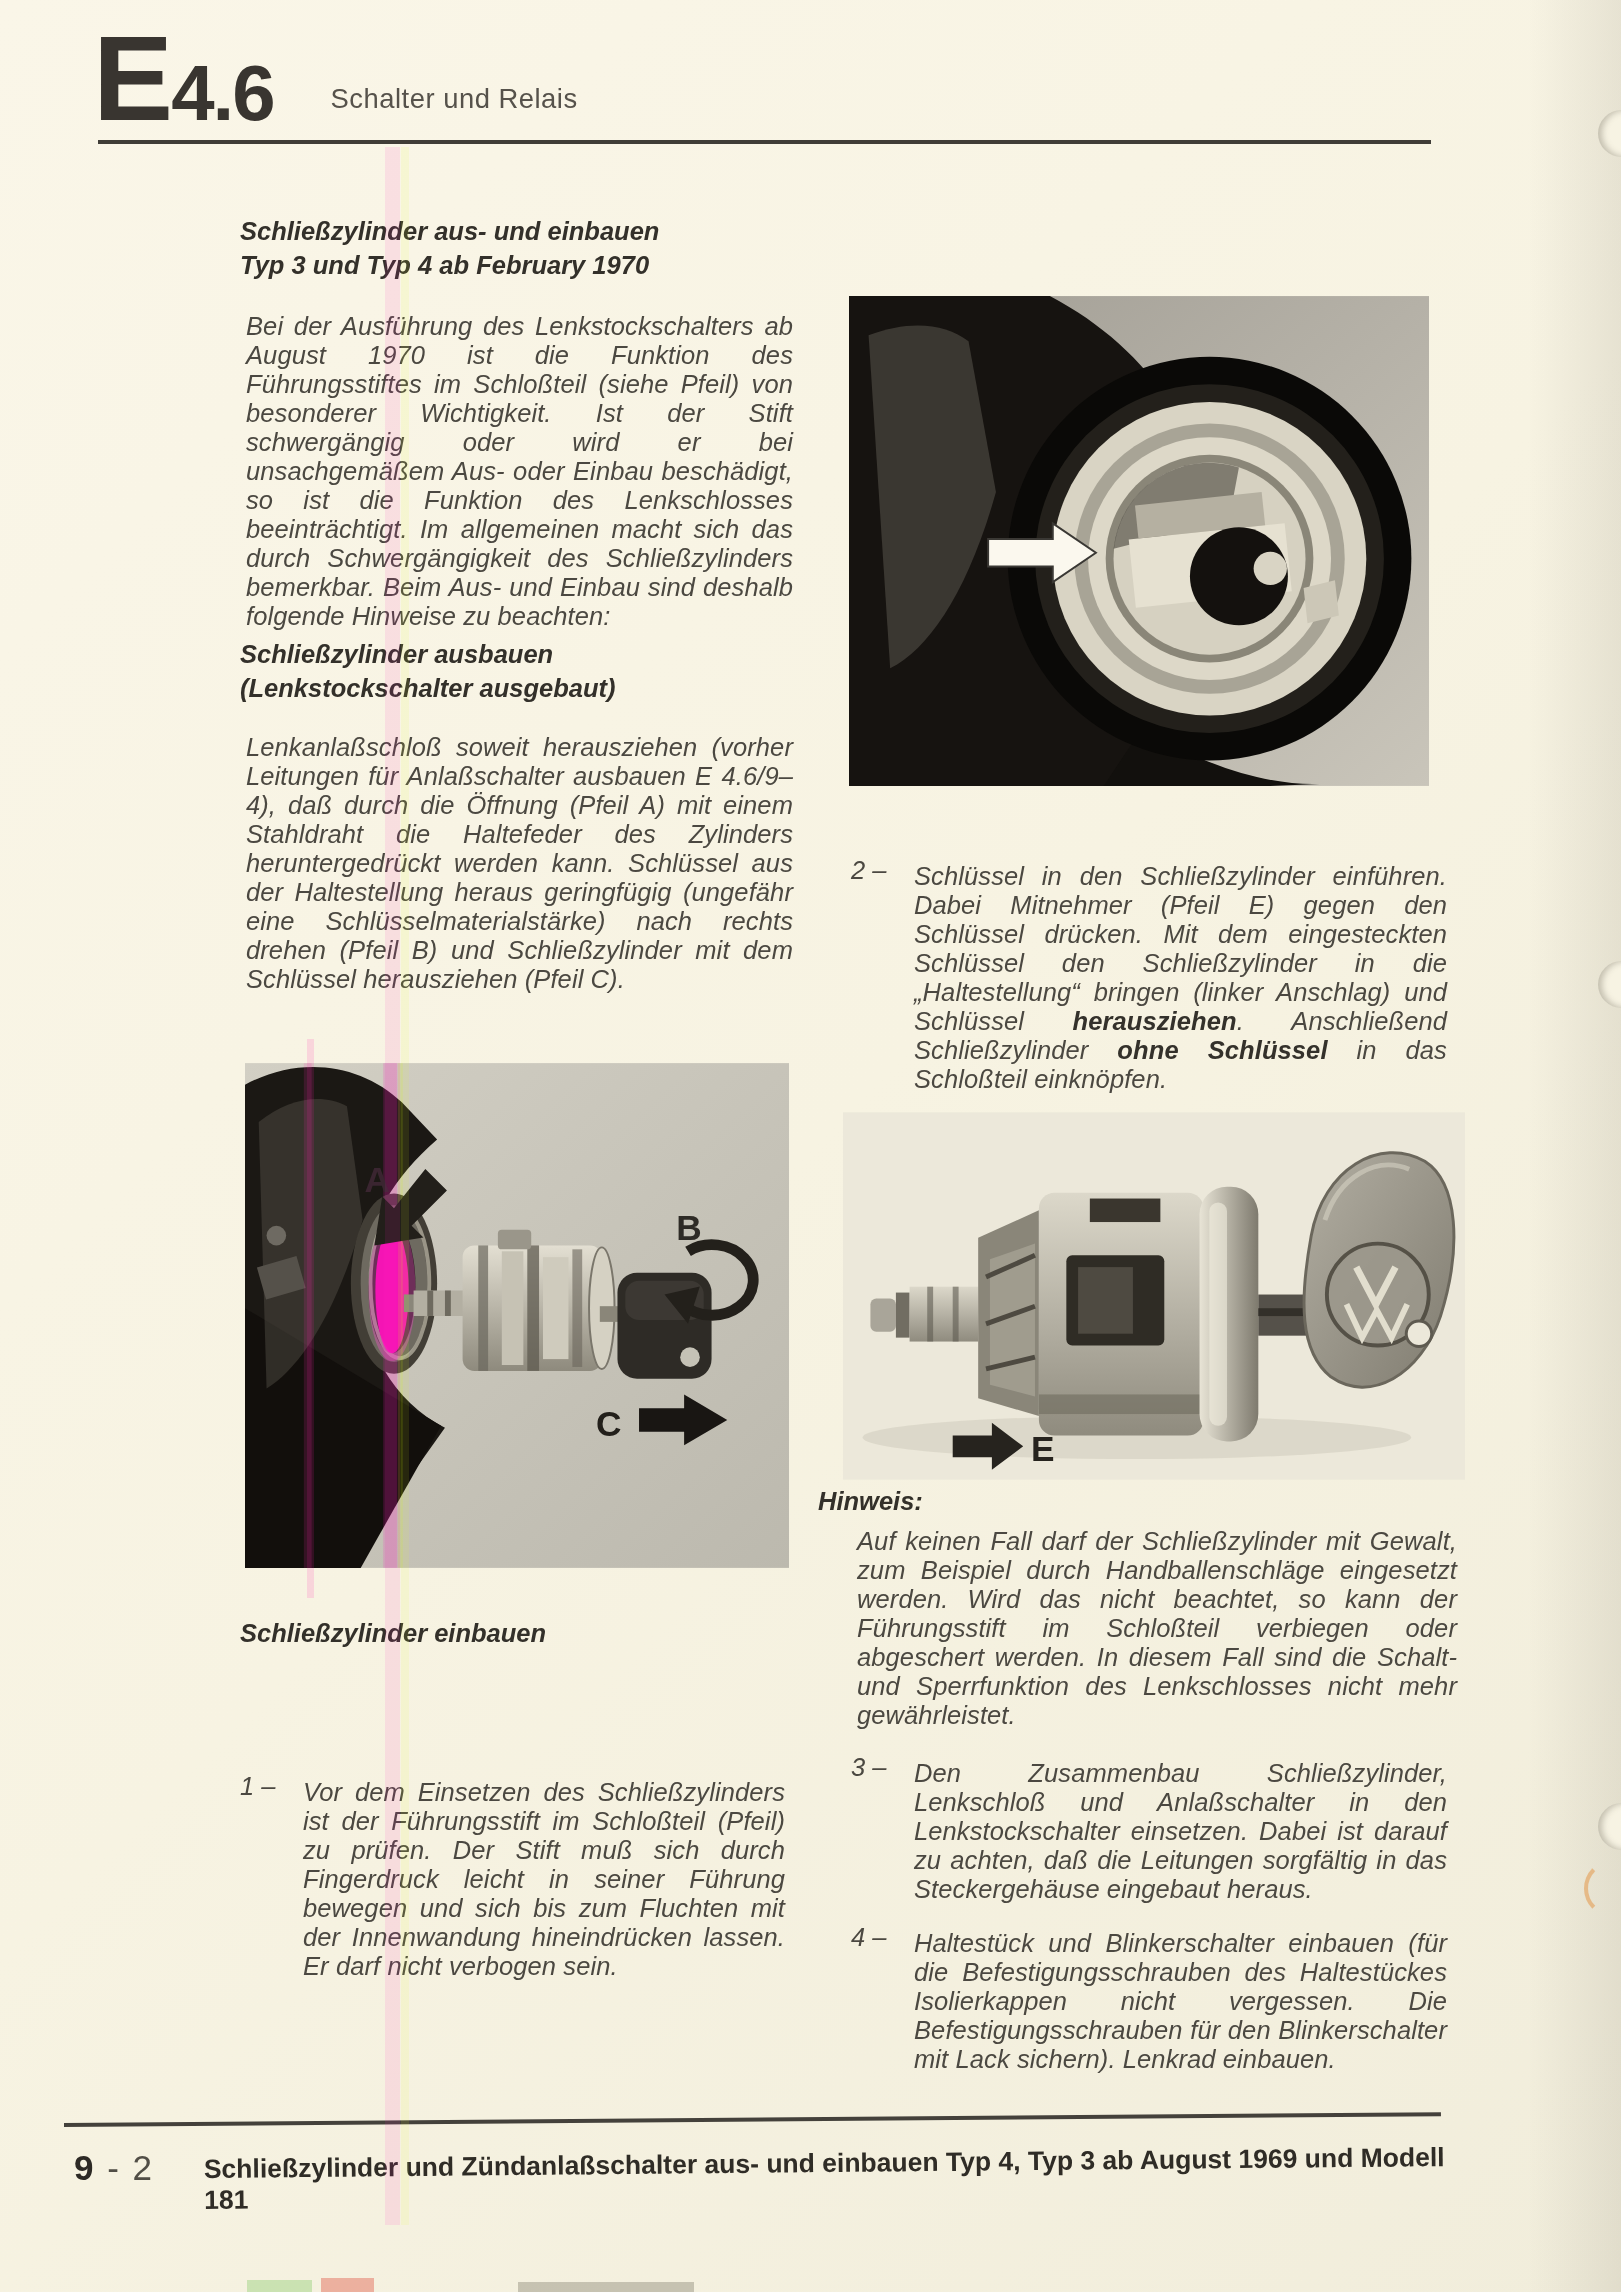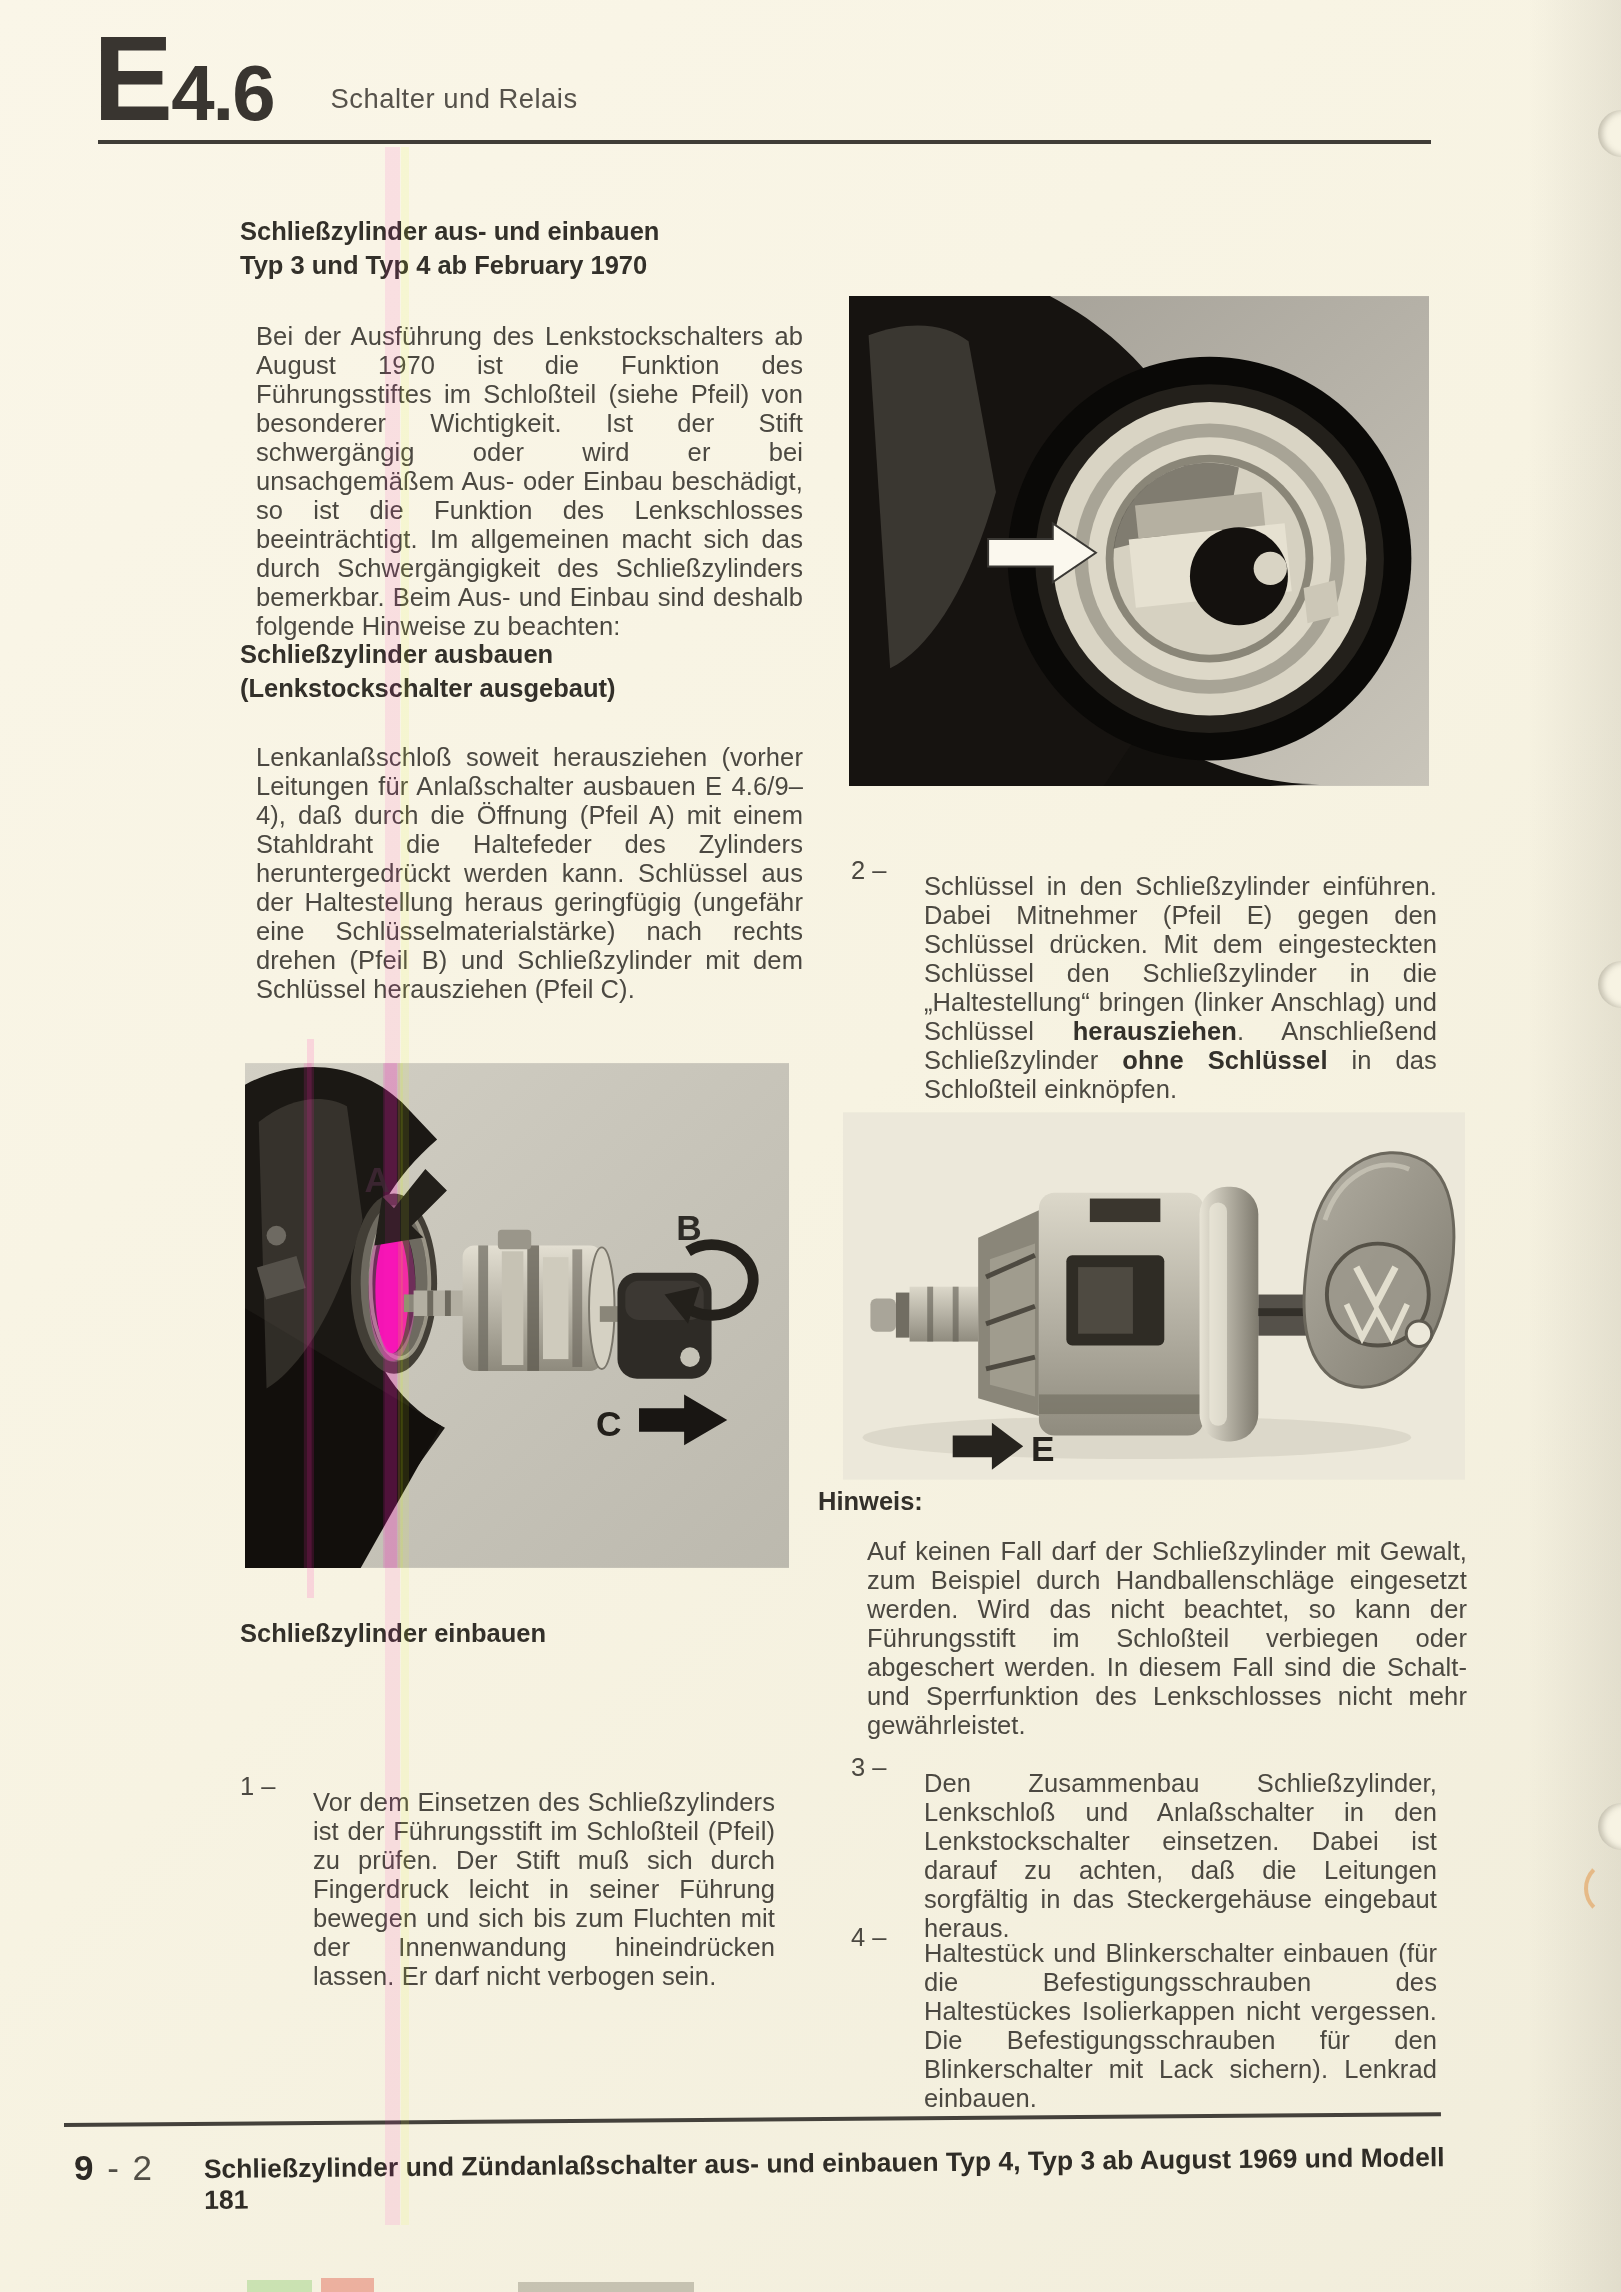--- a/index.html
+++ b/index.html
@@ -1,22 +1,22 @@
 <!DOCTYPE html>
 <html lang="de"><head>
 <meta charset="utf-8">
 <style>
   html,body { margin:0; padding:0; background:#d8d4c6; }
   .page {
     position:relative; width:1621px; height:2293px; overflow:hidden;
     background:linear-gradient(135deg,#faf6e8 0%,#f7f3e2 50%,#f1eddb 100%);
     font-family:"Liberation Sans","DejaVu Sans",sans-serif; color:#4b4841;
   }
-  .block { position:absolute; }
-  p { margin:16px; }
+  .block { position:absolute;font-style:italic; }
+  p { margin:6px; }
   .body-text { font-size:25.5px; line-height:29px; text-align:justify; letter-spacing:0.1px; color:#4b4841; }
   .bold-inline { font-weight:bold; color:#34312b; }
   .heading { font-size:25.5px; line-height:34px; font-weight:bold; color:#33302a; }
   .step { display:flex; }
   .step-num { flex:0 0 57px; font-size:25.5px; line-height:29px; }
   .step-body { flex:1; }
   figure { margin:0; position:absolute; }
 
   
   .hdr { position:absolute; left:93px; top:17.6px; display:flex; align-items:baseline; color:#393530; }

